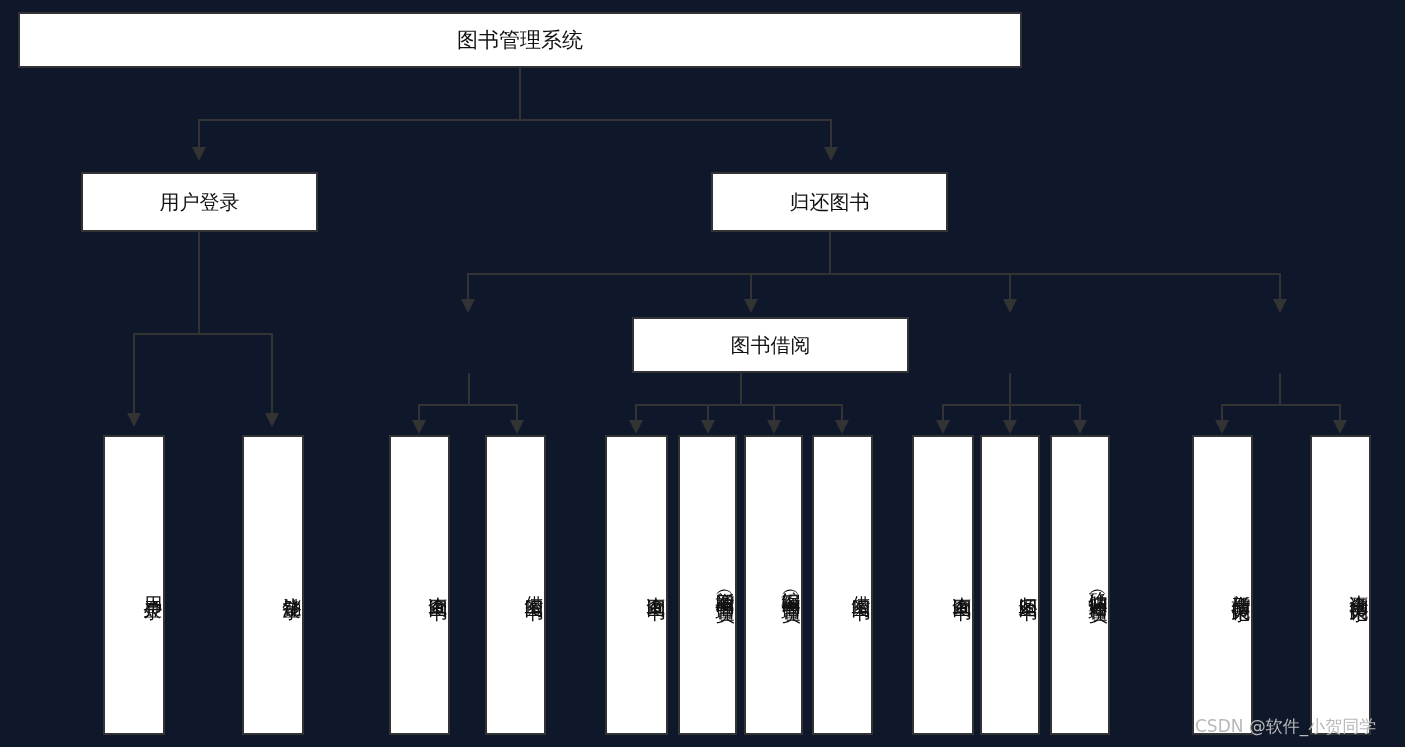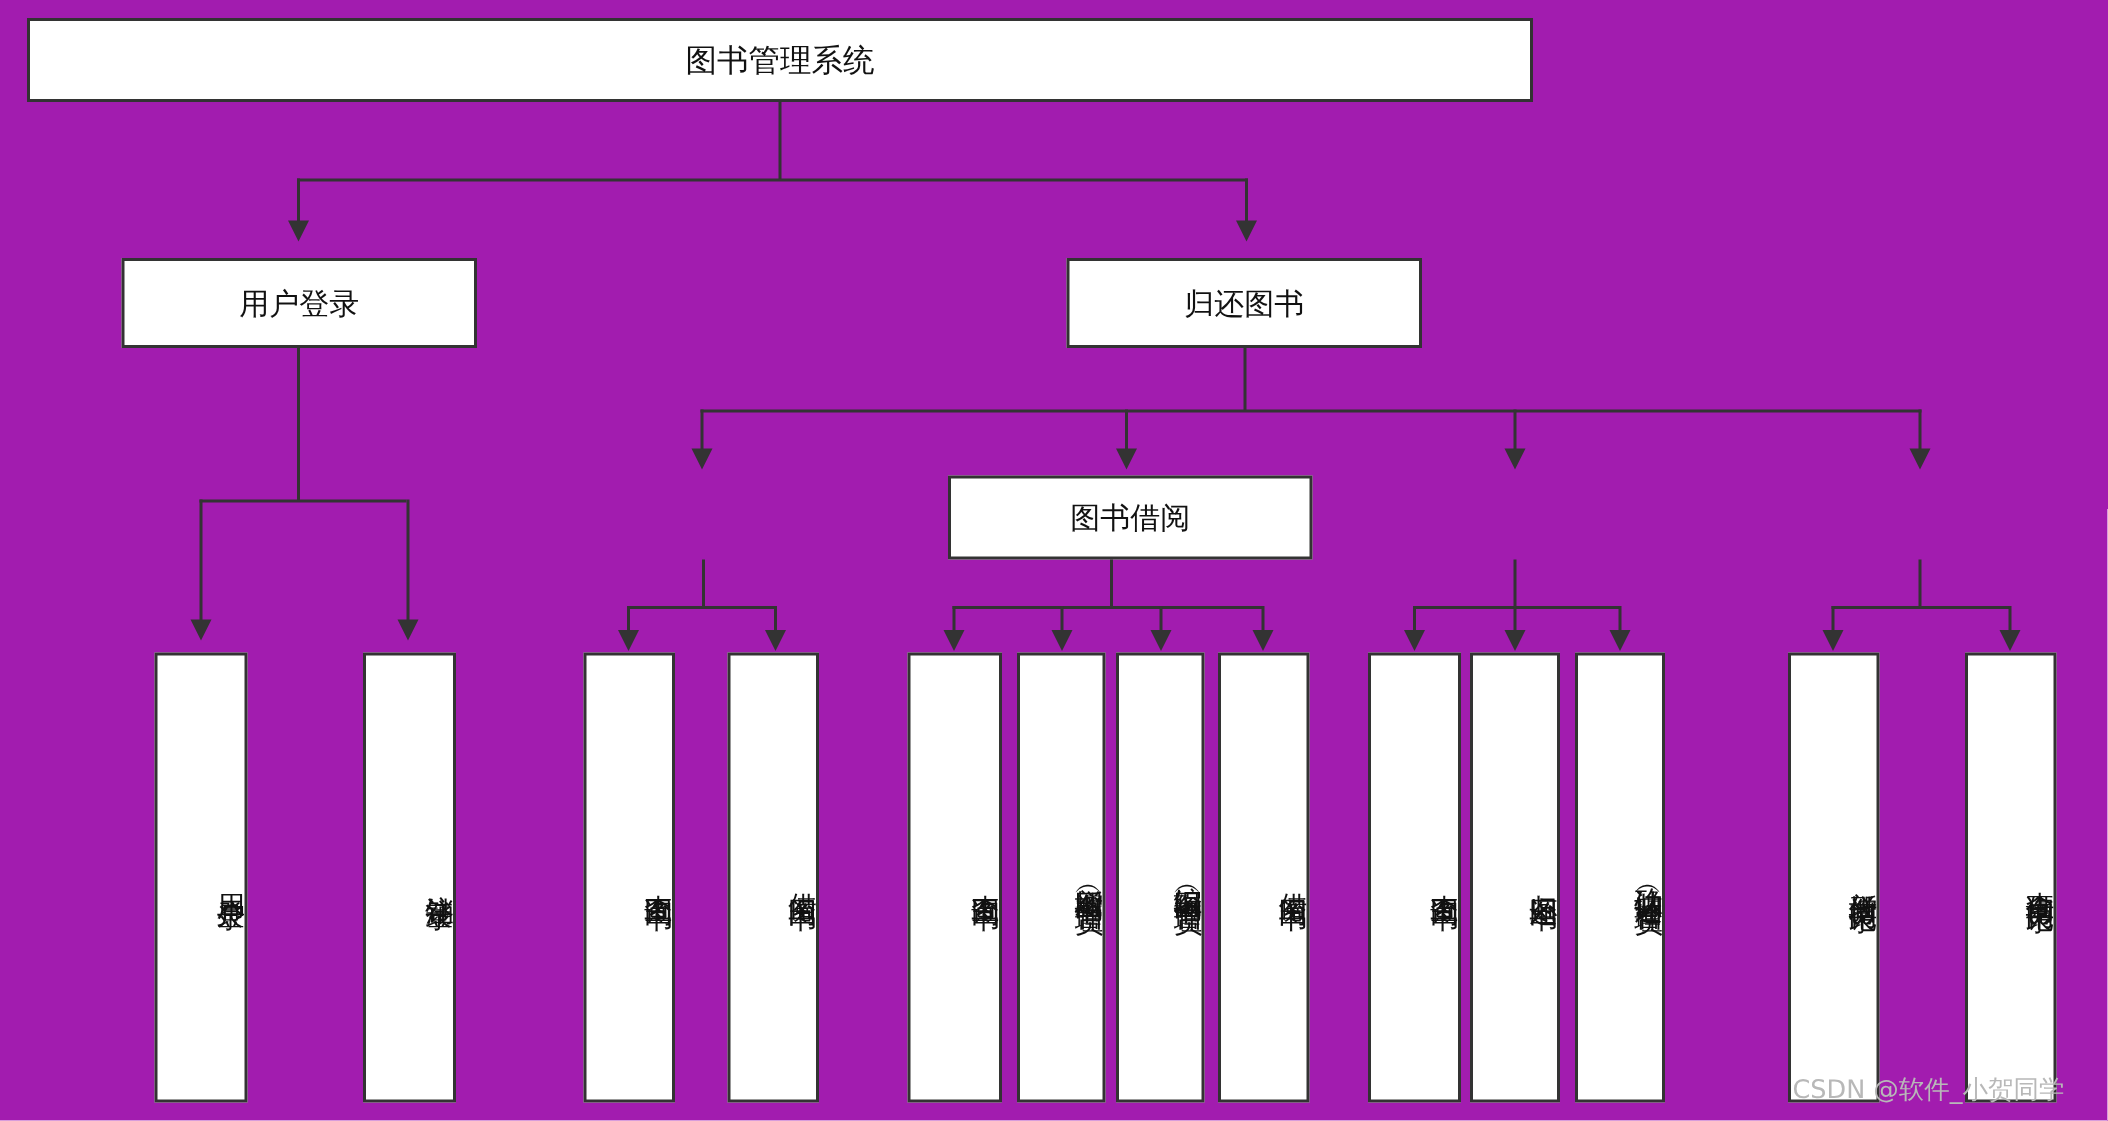--- a/index.html
+++ b/index.html
@@ -1,20 +1,20 @@
 <!DOCTYPE html>
 <html><head>
 <meta charset="utf-8">
 <style>
   html,body{margin:0;padding:0;background:#ffffff;}
   body{font-family:"DejaVu Sans","Liberation Sans",sans-serif;}
   #canvas{
     position:relative;
     width:1405px;height:747px;
-    background:#a21caf;
+    background:#0f172a;
     overflow:hidden;
   }
   
   .node{
     position:absolute;
     box-sizing:border-box;
     background:#ffffff;
     border:2px solid #333333;
     display:flex;
     align-items:center;
@@ -89,21 +89,21 @@
   <div class="hline" style="left:467px;top:273px;width:814px;height:2px;"></div>
   <div class="vline" style="left:467px;top:273px;width:2px;height:28px;"></div>
   <div class="arrow" style="left:461px;top:299px;"></div>
   <div class="vline" style="left:750px;top:273px;width:2px;height:28px;"></div>
   <div class="arrow" style="left:744px;top:299px;"></div>
   <div class="vline" style="left:1009px;top:273px;width:2px;height:28px;"></div>
   <div class="arrow" style="left:1003px;top:299px;"></div>
   <div class="vline" style="left:1279px;top:273px;width:2px;height:28px;"></div>
   <div class="arrow" style="left:1273px;top:299px;"></div>
 
-  <div class="node lvl3" style="left:632px;top:317px;width:243px;height:56px;">
+  <div class="node lvl3" style="left:632px;top:317px;width:277px;height:56px;">
     <span class="lbl">图书借阅</span>
   </div>
 
   <div class="vline" style="left:468px;top:373px;width:2px;height:32px;"></div>
   <div class="hline" style="left:418px;top:404px;width:100px;height:2px;"></div>
   <div class="vline" style="left:418px;top:404px;width:2px;height:18px;"></div>
   <div class="arrow" style="left:412px;top:420px;"></div>
   <div class="vline" style="left:516px;top:404px;width:2px;height:18px;"></div>
   <div class="arrow" style="left:510px;top:420px;"></div>
 

